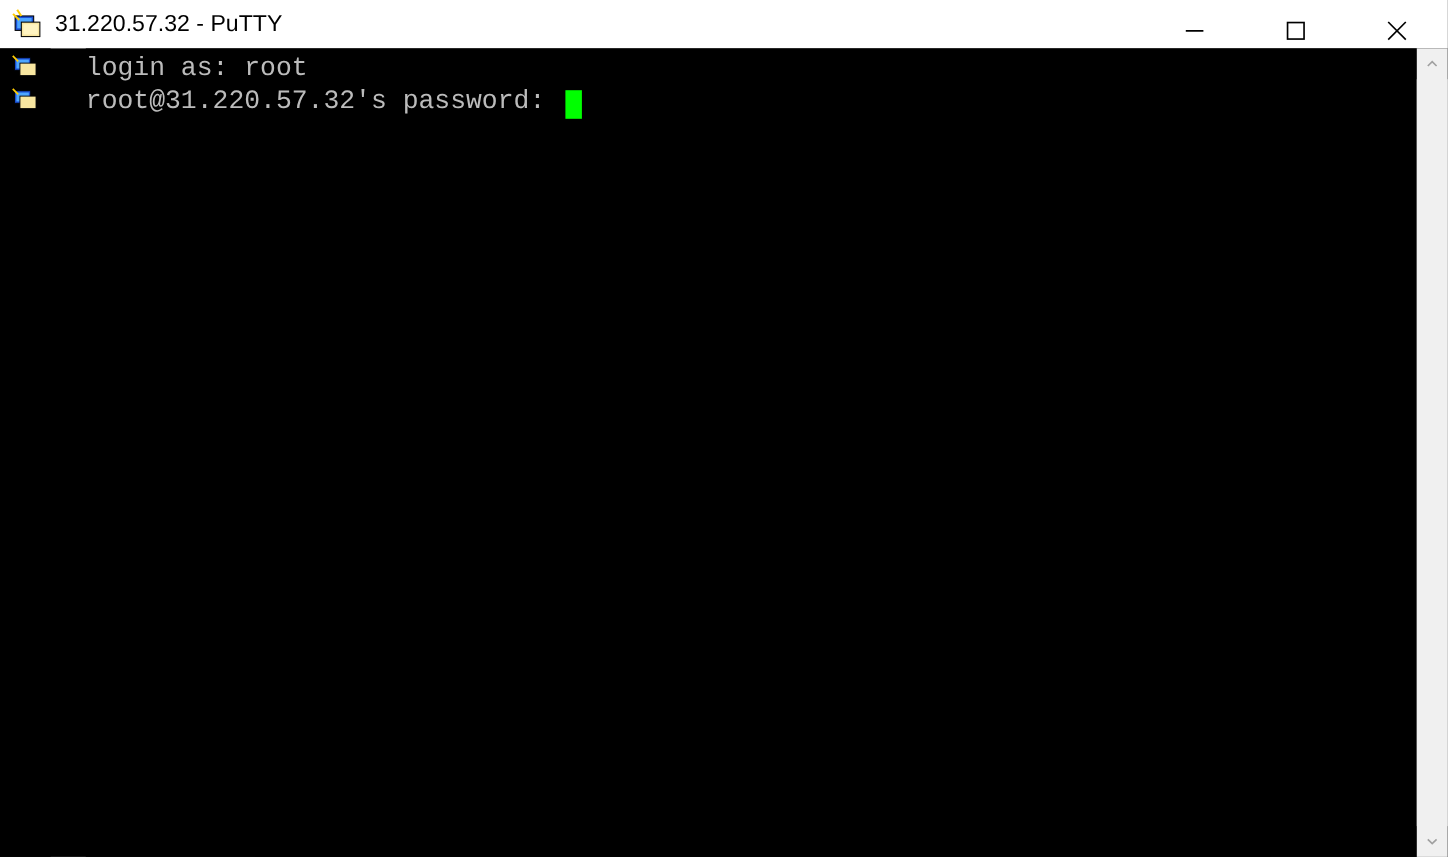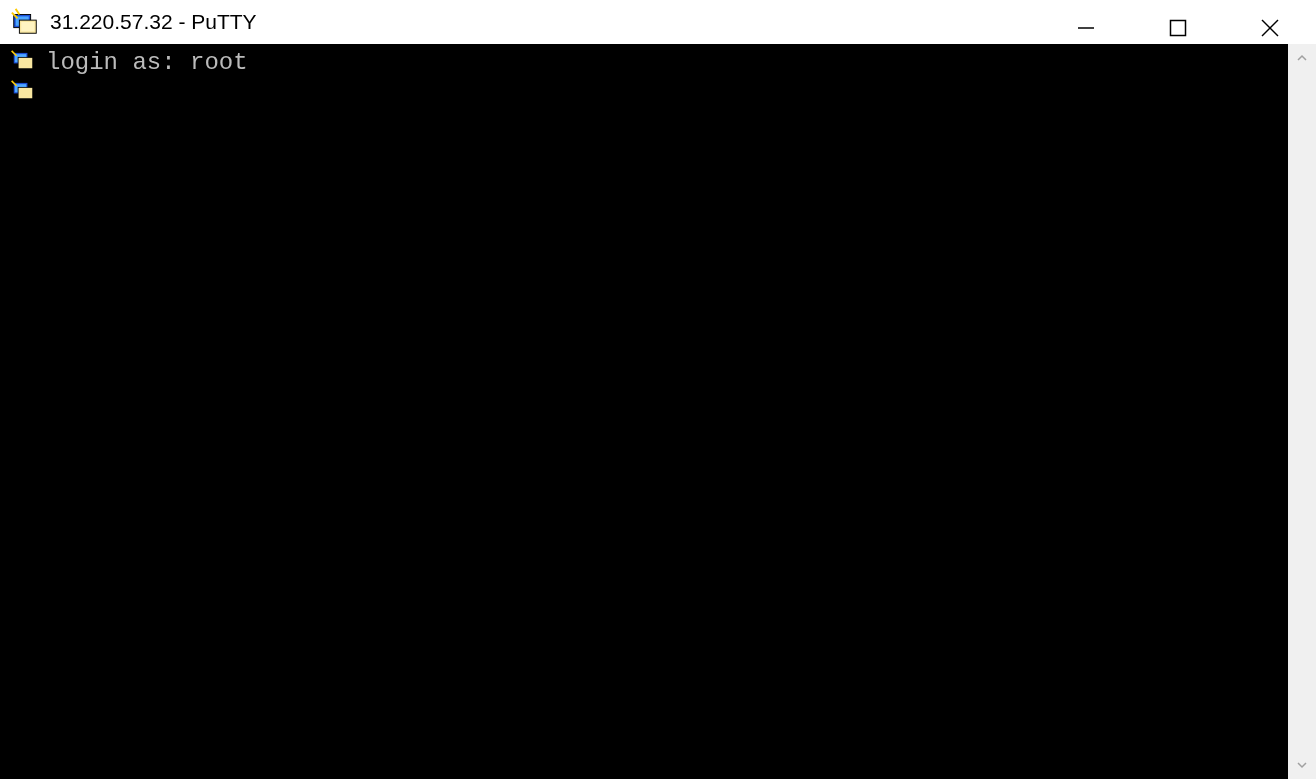--- a/index.html
+++ b/index.html
@@ -64,20 +64,21 @@
       gap: 4px;
     }
     .terminal-content {
       flex: 1;
       background: #000;
       padding-top: 4px;
       font-family: "Consolas", "Courier New", monospace;
       font-size: 24px;
       color: #bbbbbb;
       line-height: 30px;
+      margin-left: 32px;
     }
     .term-line {
       white-space: pre;
     }
     .cursor-block {
       display: inline-block;
       width: 15px;
       height: 26px;
       background: #00ff00;
       vertical-align: text-bottom;
@@ -159,20 +160,21 @@
       <svg class="putty-svg" width="30" height="26" viewBox="0 0 32 32">
         <rect x="4" y="8" width="18" height="14" fill="#1a4fd6" stroke="#000" stroke-width="1"></rect>
         <rect x="6" y="10" width="14" height="10" fill="#4da6ff"></rect>
         <rect x="10" y="14" width="18" height="14" fill="#f8e6a0" stroke="#000" stroke-width="1"></rect>
         <line x1="2" y1="6" x2="8" y2="12" stroke="#ffcc00" stroke-width="2"></line>
       </svg>
     </span>
   </div>
   <div class="terminal-content">
     <div class="term-line">login as: root</div>
+    <div class="term-line"><span>root@31.220.57.32's password: </span><span class="cursor-block"></span></div>
   </div>
   <div class="scrollbar">
     <div class="scroll-arrow">
       <svg width="12" height="12">
           <polyline points="2,8 6,4 10,8" fill="none" stroke="#a0a0a0" stroke-width="1.5"></polyline>
         </svg>
     </div>
     <div class="scroll-track"></div>
     <div class="scroll-arrow">
       <svg width="12" height="12">

